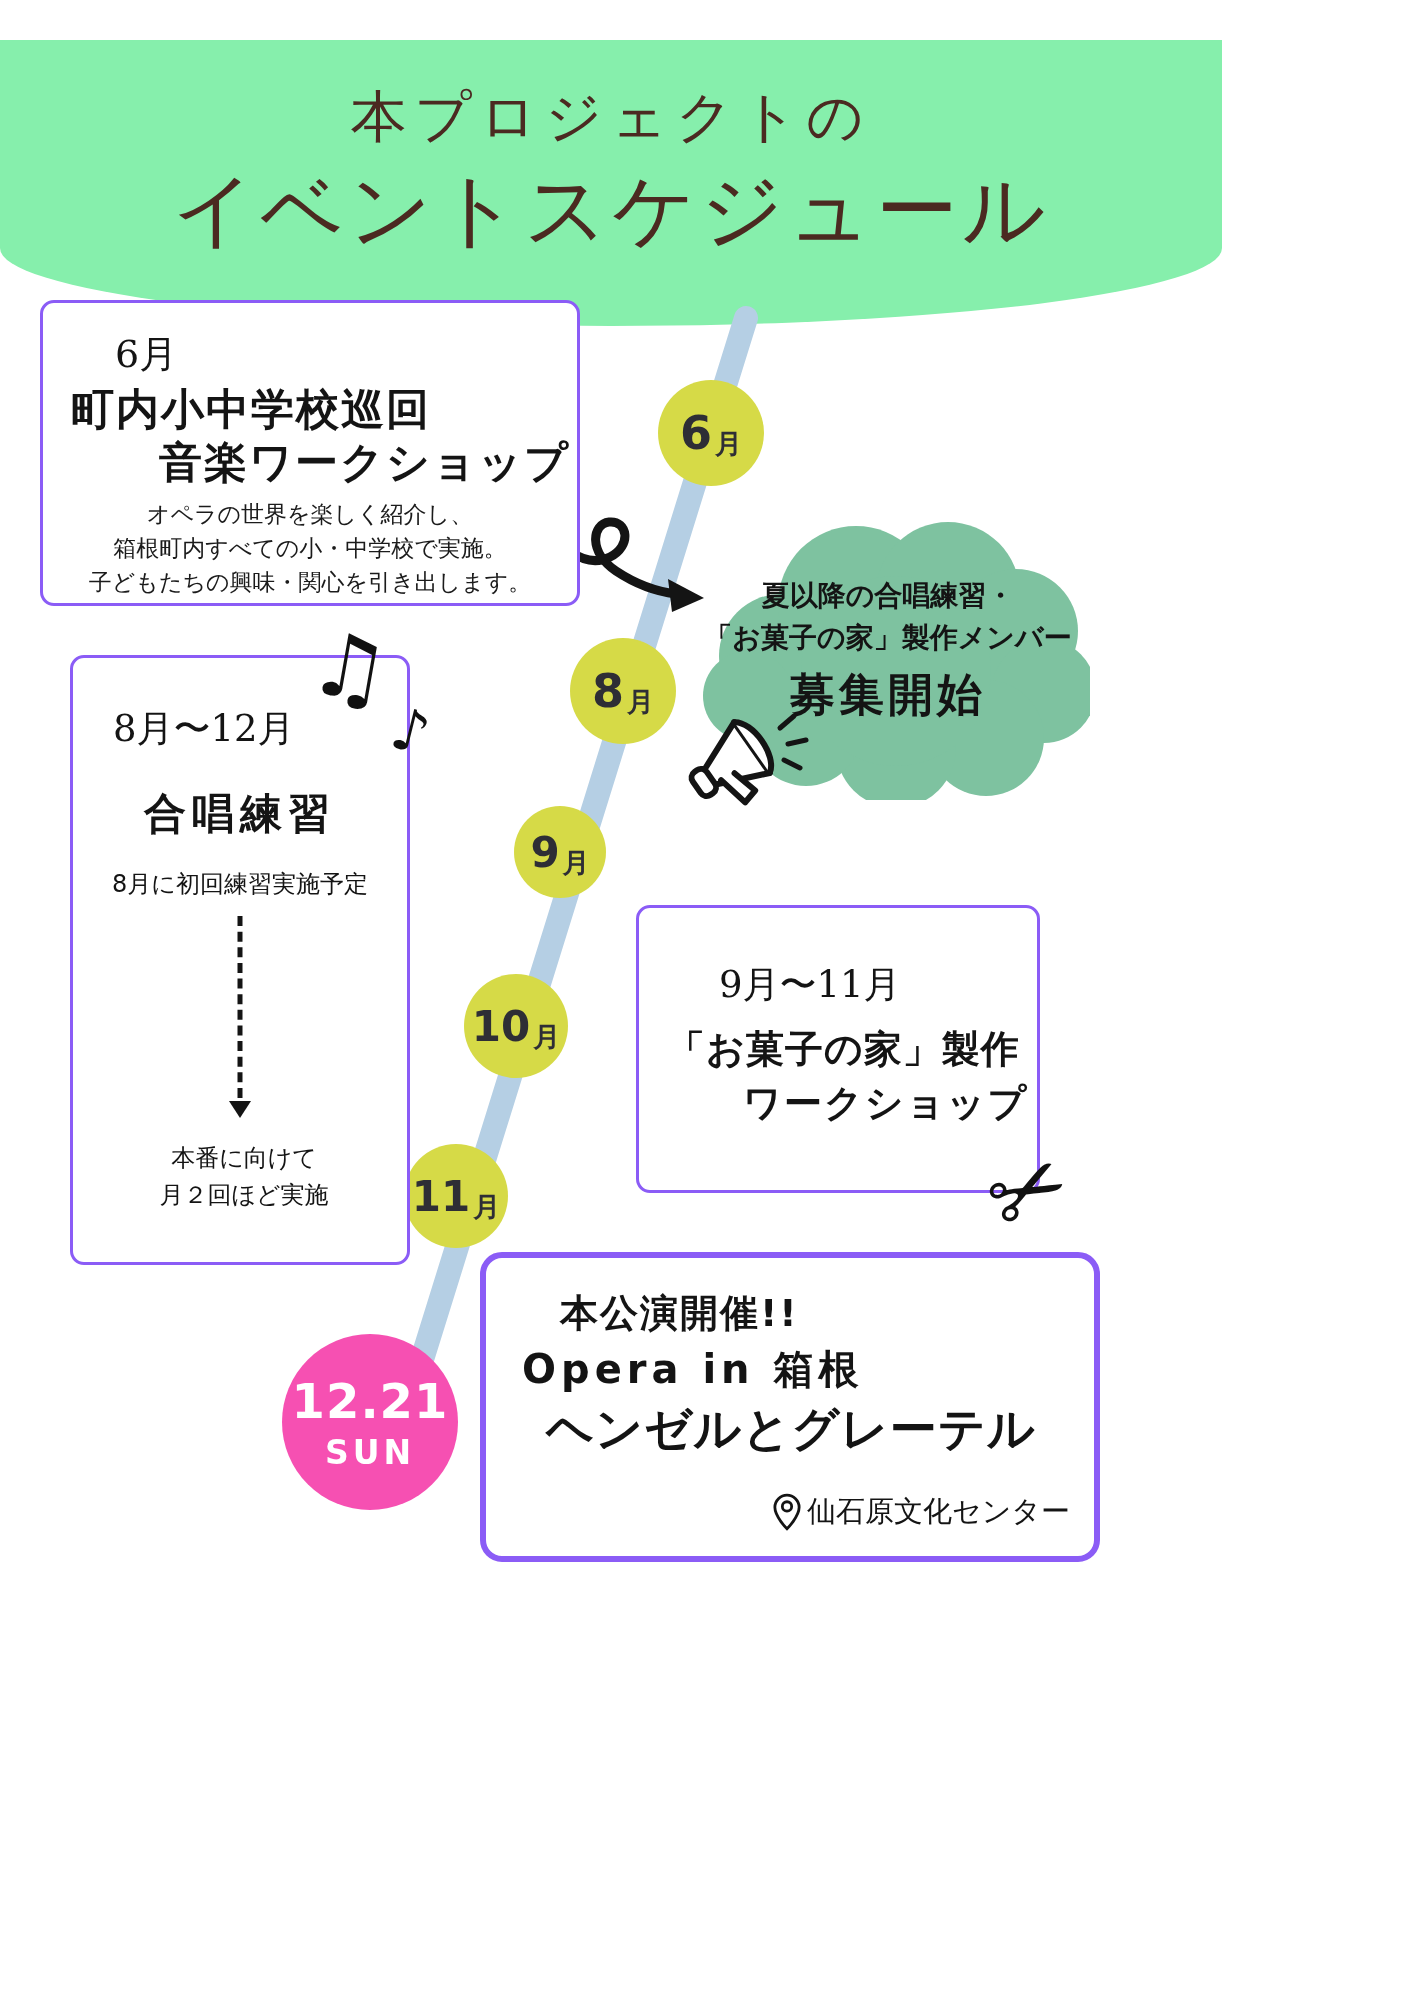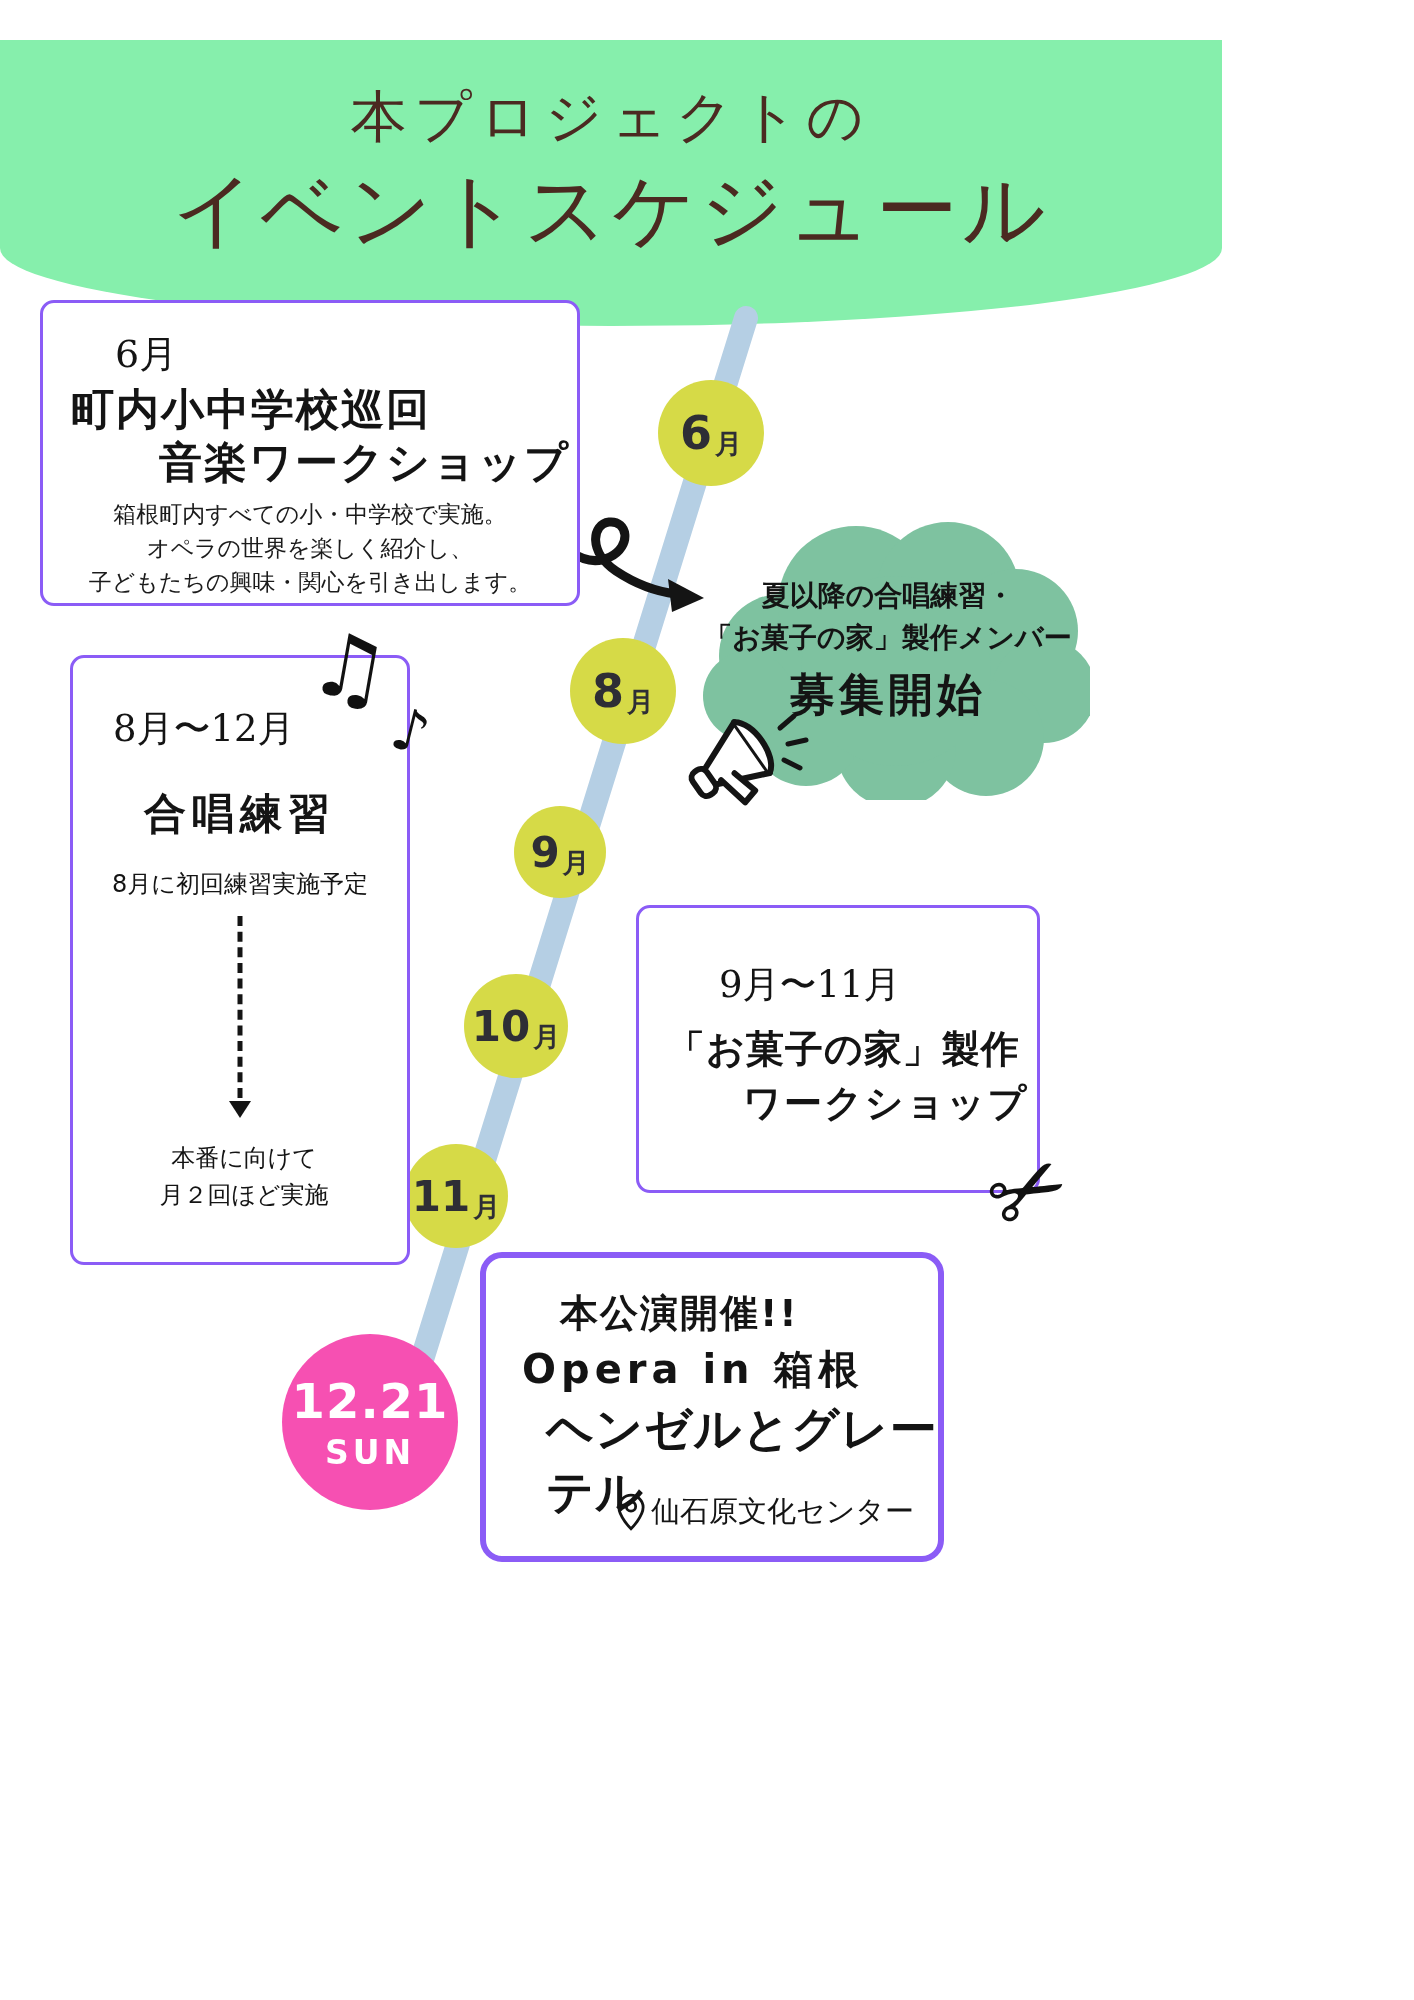--- a/index.html
+++ b/index.html
@@ -61,21 +61,21 @@
   .finale-day  { font-size:33px; font-weight:700; letter-spacing:4px; margin-top:4px; }
 
   
   .card {
     position:absolute; background:#ffffff; border:3px solid #8b5cf6;
     border-radius:14px; z-index:2;
   }
   .card-june   { left:40px;  top:300px;  width:540px; height:306px; }
   .card-chorus { left:70px;  top:655px;  width:340px; height:610px; }
   .card-candy  { left:636px; top:905px;  width:404px; height:288px; }
-  .card-finale { left:480px; top:1252px; width:464px; height:310px;
+  .card-finale { left:480px; top:1252px; width:620px; height:310px;
                  border-width:6px; border-radius:22px; }
 
   .serif-period { font-family:"DejaVu Serif", serif; font-size:37px; color:#141414; }
 
   
   .june-period { position:absolute; left:72px; top:26px; font-size:38px; }
   .june-title1 { position:absolute; left:28px;  top:78px;  font-size:43px; font-weight:900; letter-spacing:2px; }
   .june-title2 { position:absolute; left:116px; top:131px; font-size:43px; font-weight:900; letter-spacing:2px; }
   .june-desc   { position:absolute; left:0; right:0; top:194px; text-align:center;
                  font-size:23px; line-height:1.48; color:#1b1b1b; }
@@ -175,22 +175,22 @@
   <div class="finale-circle">
     <span class="finale-date">12.21</span>
     <span class="finale-day">SUN</span>
   </div>
 
   <div class="card card-june">
     <div class="june-period serif-period">6月</div>
     <div class="june-title1">町内小中学校巡回</div>
     <div class="june-title2">音楽ワークショップ</div>
     <div class="june-desc">
+      <div>オペラの世界を楽しく紹介し、</div>
       <div>箱根町内すべての小・中学校で実施。</div>
-      <div>オペラの世界を楽しく紹介し、</div>
       <div>子どもたちの興味・関心を引き出します。</div>
     </div>
   </div>
 
   <div class="card card-chorus">
     <div class="chorus-period serif-period">8月〜12月</div>
     <span class="note-beamed">♫</span>
     <span class="note-single">♪</span>
     <div class="chorus-title">合唱練習</div>
     <div class="chorus-note-top">8月に初回練習実施予定</div>

